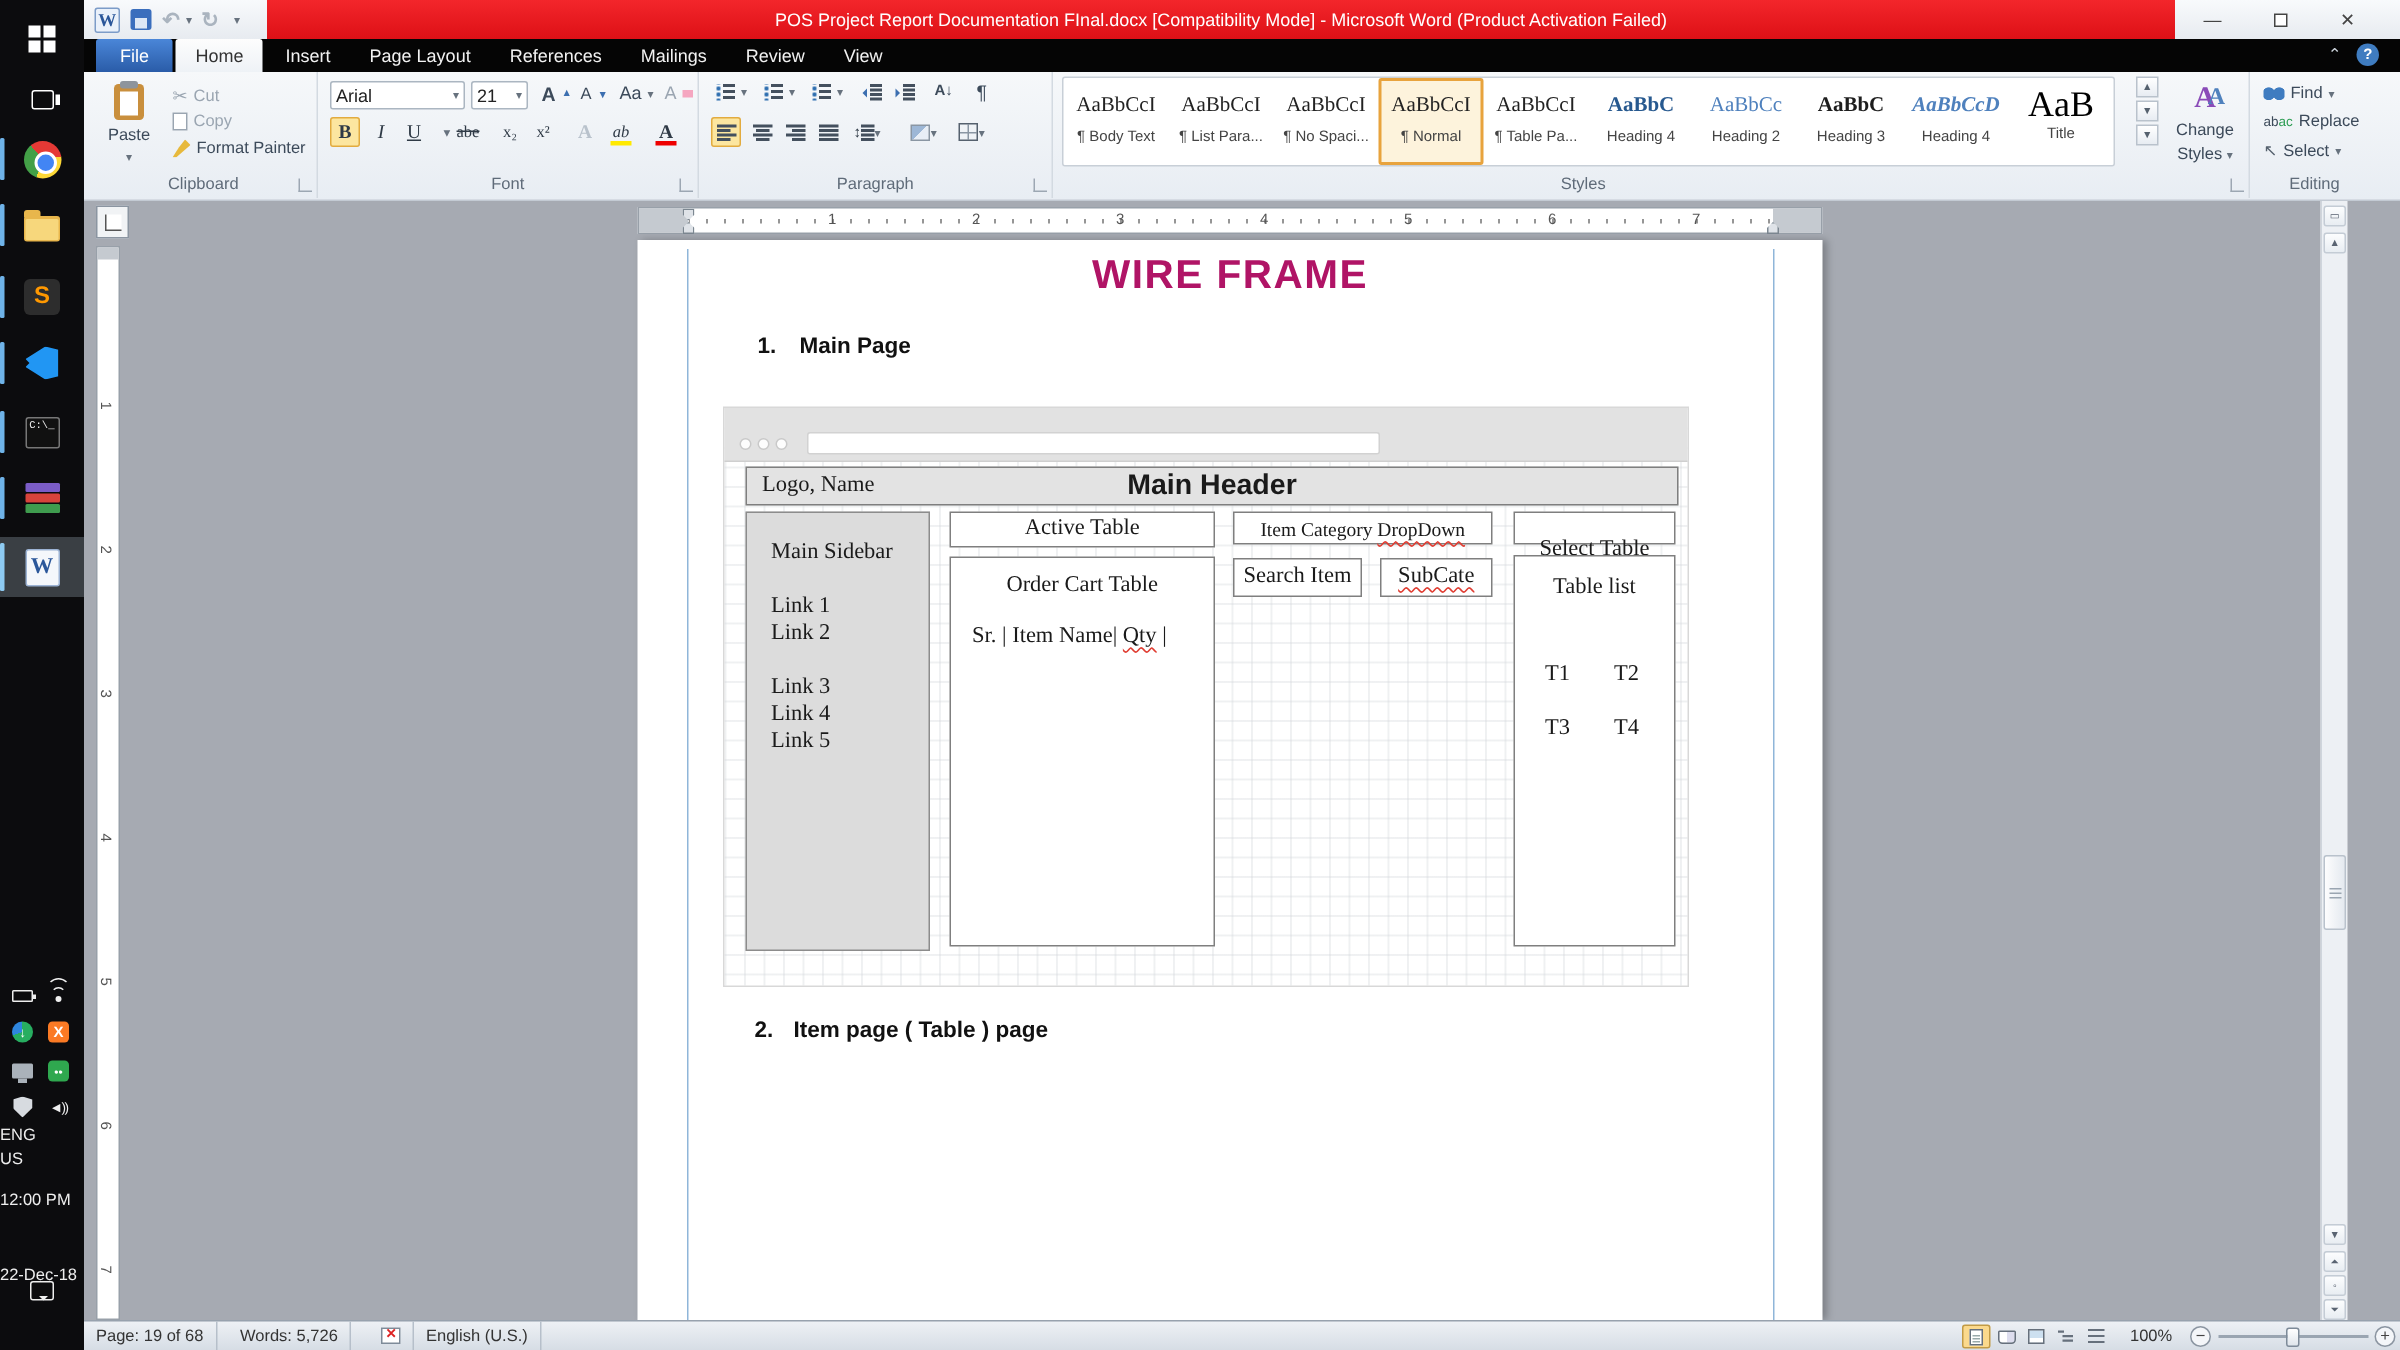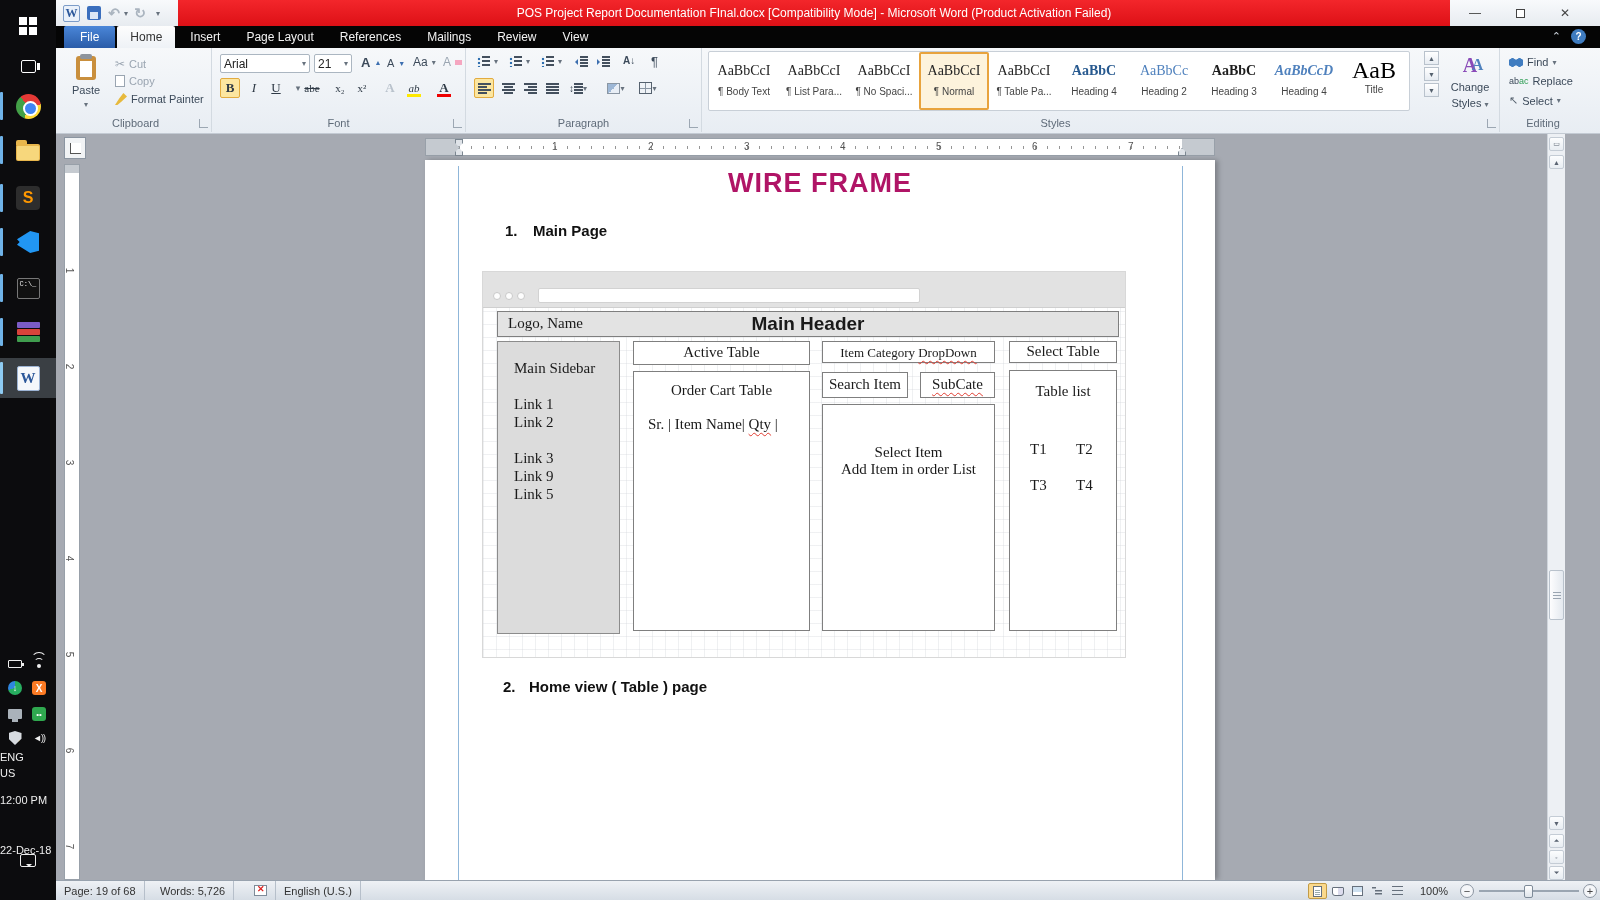--- a/index.html
+++ b/index.html
@@ -599,56 +599,52 @@
           </div>
           <div class="mockhdr" style="left:14px;top:39px;width:622px;height:26px">
             <span class="abs" style="left:10px;top:3px">Logo, Name</span>
             <span class="abs" style="left:0;right:0;top:1px;text-align:center;font-family:'Liberation Sans',sans-serif;font-weight:bold;font-size:19px">Main Header</span>
           </div>
           <div class="mockbox gray" style="left:14px;top:69px;width:123px;height:293px">
             <div class="abs" style="left:16px;top:18px">Main Sidebar</div>
             <div class="abs" style="left:16px;top:54px">Link 1</div>
             <div class="abs" style="left:16px;top:72px">Link 2</div>
             <div class="abs" style="left:16px;top:108px">Link 3</div>
-            <div class="abs" style="left:16px;top:126px">Link 9</div>
+            <div class="abs" style="left:16px;top:126px">Link 4</div>
             <div class="abs" style="left:16px;top:144px">Link 5</div>
           </div>
           <div class="mockbox ctr" style="left:150px;top:69px;width:177px;height:24px;padding-top:2px">Active Table</div>
           <div class="mockbox" style="left:150px;top:99px;width:177px;height:260px">
             <div class="ctr" style="padding-top:10px">Order Cart Table</div>
             <div class="abs" style="left:14px;top:44px">
               <span>Sr. | Item Name|</span>
               <span class="sq">Qty</span>
               <span>|</span>
             </div>
           </div>
           <div class="mockbox ctr" style="left:339px;top:69px;width:173px;height:22px;font-size:13px;padding-top:3px">
             <span>Item Category</span>
             <span class="sq">DropDown</span>
           </div>
           <div class="mockbox ctr" style="left:339px;top:100px;width:86px;height:26px;padding-top:3px">Search Item</div>
           <div class="mockbox ctr" style="left:437px;top:100px;width:75px;height:26px;padding-top:3px">
             <span class="sq">SubCate</span>
           </div>
-          <div class="mockbox ctr" style="left:339px;top:132px;width:173px;height:227px;padding-top:39px">
-            <div>Select Item</div>
-            <div>Add Item in order List</div>
-          </div>
-          <div class="mockbox ctr" style="left:526px;top:69px;width:108px;height:22px;padding-top:1px">Select Table</div>
+          <div class="mockbox ctr" style="left:526px;top:69px;width:108px;height:22px;padding-top:16px">Select Table</div>
           <div class="mockbox" style="left:526px;top:98px;width:108px;height:261px">
             <div class="ctr" style="padding-top:12px">Table list</div>
             <span class="abs" style="left:20px;top:70px">T1</span>
             <span class="abs" style="left:66px;top:70px">T2</span>
             <span class="abs" style="left:20px;top:106px">T3</span>
             <span class="abs" style="left:66px;top:106px">T4</span>
           </div>
         </div>
 
         <div class="secnum" style="left:78px;top:518px">2.</div>
-        <div class="sechead" style="left:104px;top:518px">Home view ( Table ) page</div>
+        <div class="sechead" style="left:104px;top:518px">Item page ( Table ) page</div>
 
       </div>
 
       <div id="vscroll">
         <div class="sc-btn" style="top:3px">▭</div>
         <div class="sc-btn" style="top:21px">▲</div>
         <div class="sc-thumb" style="top:436px">
             <i></i>
             <i></i>
             <i></i>

